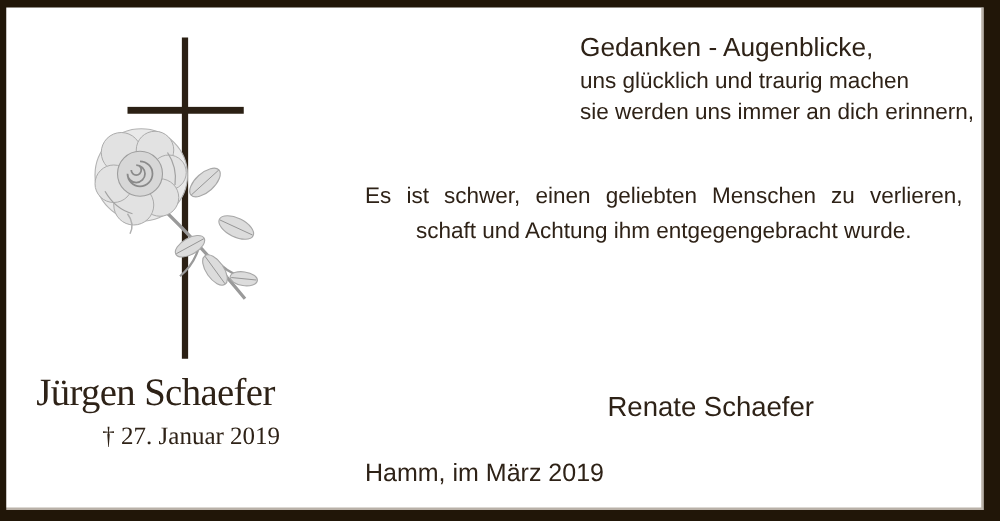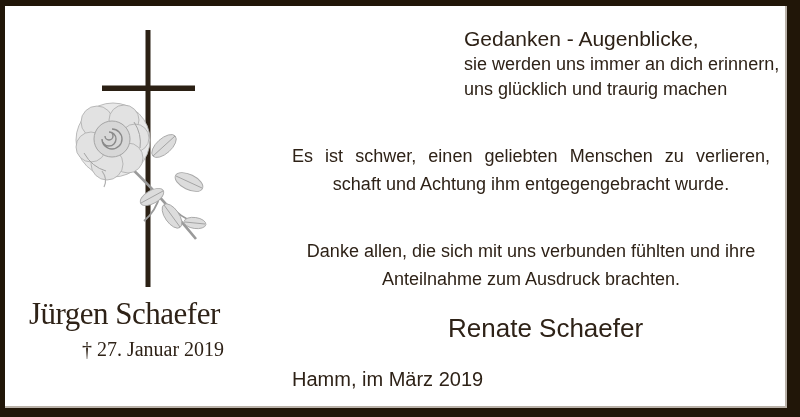--- a/index.html
+++ b/index.html
@@ -18,21 +18,21 @@
   }
   .abs { position: absolute; }
   .quote-block { left: 459px; top: 19px; }
   .quote-first { font-size: 21px; line-height: 27px; white-space: nowrap; }
   .quote-line  { font-size: 18px; line-height: 25px; white-space: nowrap; }
   .body-block  { width: 478px; font-size: 18px; line-height: 28px; }
   .condolence-block { left: 287px; top: 136px; }
   .thanks-block     { left: 287px; top: 231px; }
   .line-justify { text-align: justify; text-align-last: justify; overflow: hidden; white-space: nowrap; }
   .line-left    { text-align: center; white-space: nowrap; }
-  .mourner-block { left: 443px; top: 307px; font-size: 26px; white-space: nowrap; }
+  .mourner-block { left: 481px; top: 307px; font-size: 22px; white-space: nowrap; }
   .place-block   { left: 287px; top: 362px; font-size: 20px; white-space: nowrap; }
   .deceased-block { left: 24px; top: 289px; width: 248px; font-family: Liberation Serif, serif; }
   .deceased-name  { font-size: 31px; line-height: 38px; white-space: nowrap; letter-spacing: -0.5px; }
   .deceased-dates { text-align: center; font-size: 20px; line-height: 26px; margin-top: 3px; }
   .illustration { left: 55px; top: 19px; }
 </style>
 </head>
 <body>
 
 <div class="card">
@@ -77,33 +77,29 @@
       <circle cx="52" cy="114" r="18" fill="#d7d7d7" stroke="#9e9e9e" stroke-width="0.9"></circle>
       <path d="M52 104 a10 10 0 1 1 -10 10 a7 7 0 1 0 7 -7 a4 4 0 1 1 -4 4" fill="none" stroke="#8a8a8a" stroke-width="1.4"></path>
       <path d="M24 128 q 8 14 22 18" fill="none" stroke="#a3a3a3" stroke-width="1"></path>
       <path d="M74 97 q 8 12 6 26" fill="none" stroke="#a3a3a3" stroke-width="1"></path>
       <path d="M42 146 q 6 8 2 16" fill="none" stroke="#b0b0b0" stroke-width="1.2"></path>
     </g>
   </svg>
 
   <div class="abs quote-block">
     <div class="quote-first">Gedanken - Augenblicke,</div>
+    <div class="quote-line">uns glücklich und traurig machen</div>
     <div class="quote-line">sie werden uns immer an dich erinnern,</div>
-    <div class="quote-line">uns glücklich und traurig machen</div>
   </div>
 
   <div class="abs body-block condolence-block">
     <div class="line-justify">Es ist schwer, einen geliebten Menschen zu verlieren,</div>
     <div class="line-left">schaft und Achtung ihm entgegengebracht wurde.</div>
   </div>
 
-  <div class="abs body-block thanks-block">
-    <div class="line-left">Danke allen, die sich mit uns verbunden fühlten und ihre</div>
-    <div class="line-left">Anteilnahme zum Ausdruck brachten.</div>
-  </div>
 
   <div class="abs mourner-block">Renate Schaefer</div>
 
   <div class="abs place-block">Hamm, im März 2019</div>
 
   <div class="abs deceased-block">
     <div class="deceased-name">Jürgen Schaefer</div>
     <div class="deceased-dates">
       <div>† 27. Januar 2019</div>
     </div>

